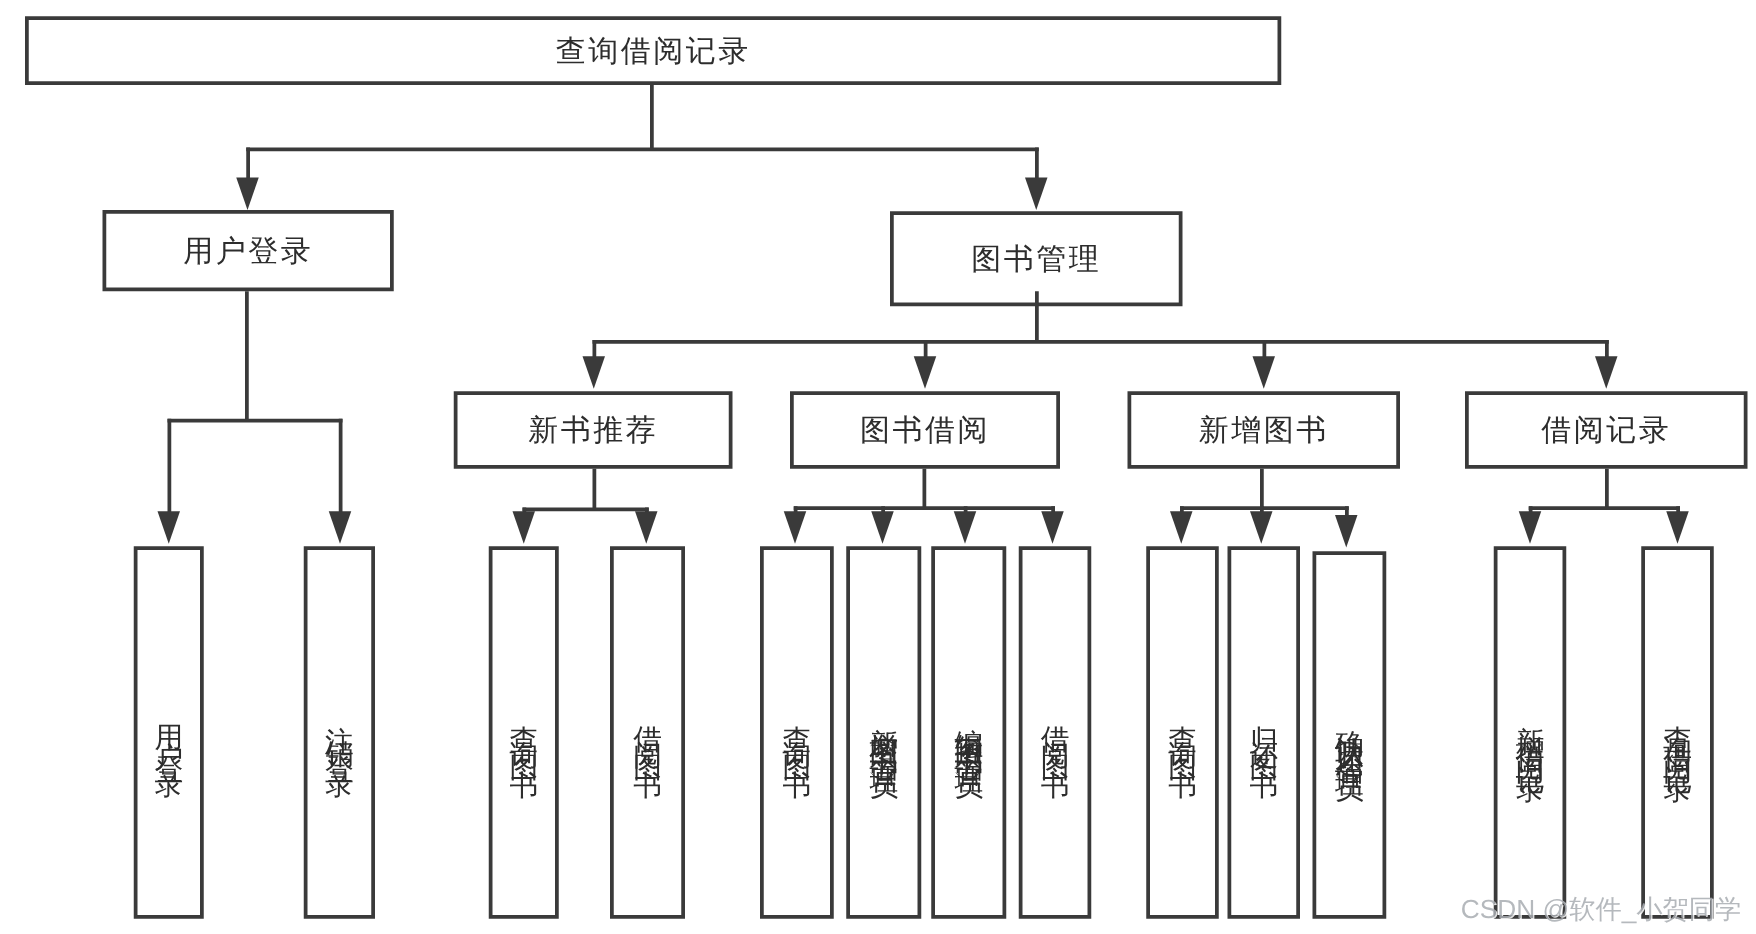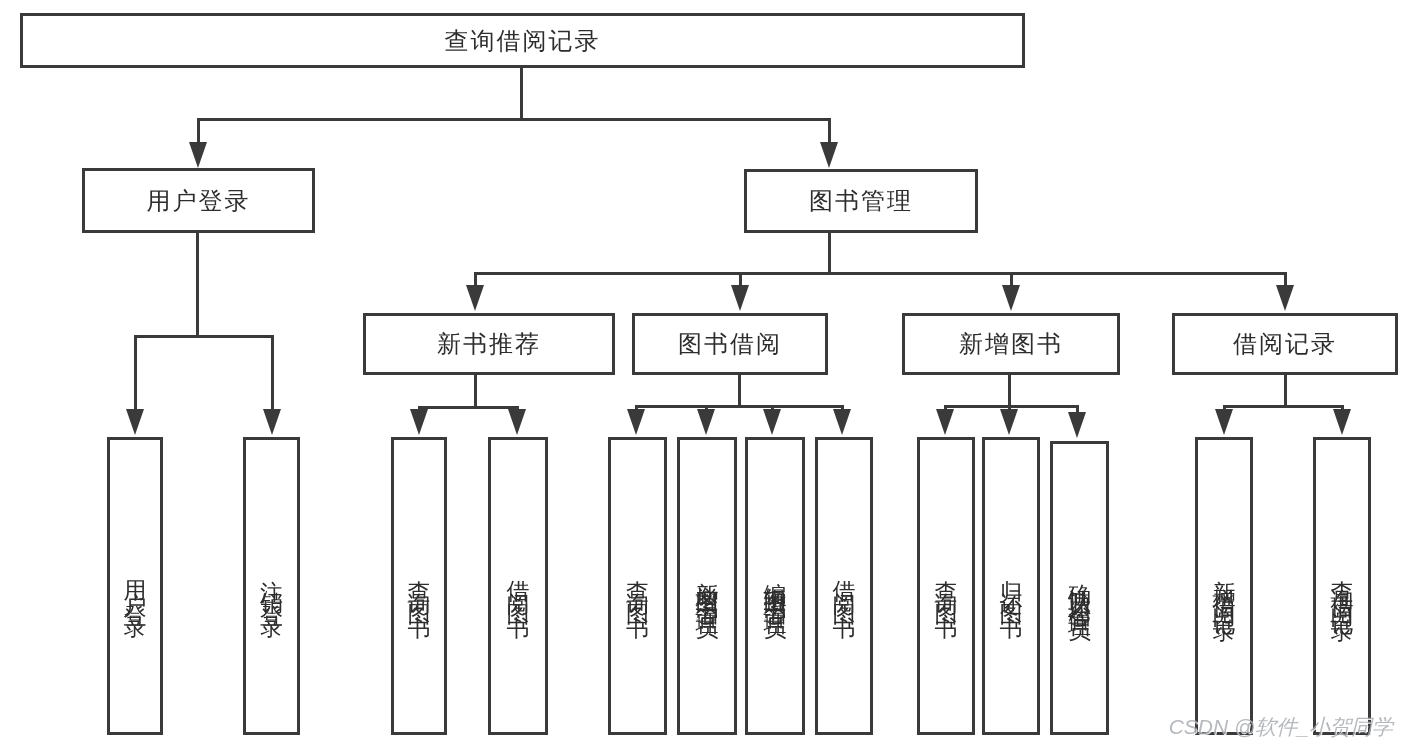--- a/index.html
+++ b/index.html
@@ -23,45 +23,44 @@
   .hline { position:absolute; height:3px; background:#3a3a3a; }
   .ah {
     position:absolute; width:0; height:0;
     border-left:9px solid transparent; border-right:9px solid transparent;
     border-top:26px solid #3a3a3a;
   }
   .watermark {
     position:absolute; right:12px; bottom:6px; font-size:21px;
     color:#a9adb2; opacity:0.85; white-space:nowrap; z-index:5;
     text-shadow:1px 1px 0 #ffffff;
-    font-style:italic;
   }
 </style>
 </head>
 <body>
 
 <div id="stage">
 
   <div class="box" style="left:20px;top:13px;width:1005px;height:55px">
     <span class="hlabel">查询借阅记录</span>
   </div>
 
   <div class="box" style="left:82px;top:168px;width:233px;height:65px">
     <span class="hlabel">用户登录</span>
   </div>
 
-  <div class="box" style="left:744px;top:169px;width:234px;height:64px">
+  <div class="box" style="left:712px;top:169px;width:234px;height:76px">
     <span class="hlabel">图书管理</span>
   </div>
 
-  <div class="box" style="left:363px;top:313px;width:252px;height:62px">
+  <div class="box" style="left:363px;top:313px;width:223px;height:62px">
     <span class="hlabel">新书推荐</span>
   </div>
 
-  <div class="box" style="left:632px;top:313px;width:196px;height:62px">
+  <div class="box" style="left:632px;top:313px;width:216px;height:62px">
     <span class="hlabel">图书借阅</span>
   </div>
 
   <div class="box" style="left:902px;top:313px;width:218px;height:62px">
     <span class="hlabel">新增图书</span>
   </div>
 
   <div class="box" style="left:1172px;top:313px;width:226px;height:62px">
     <span class="hlabel">借阅记录</span>
   </div>

